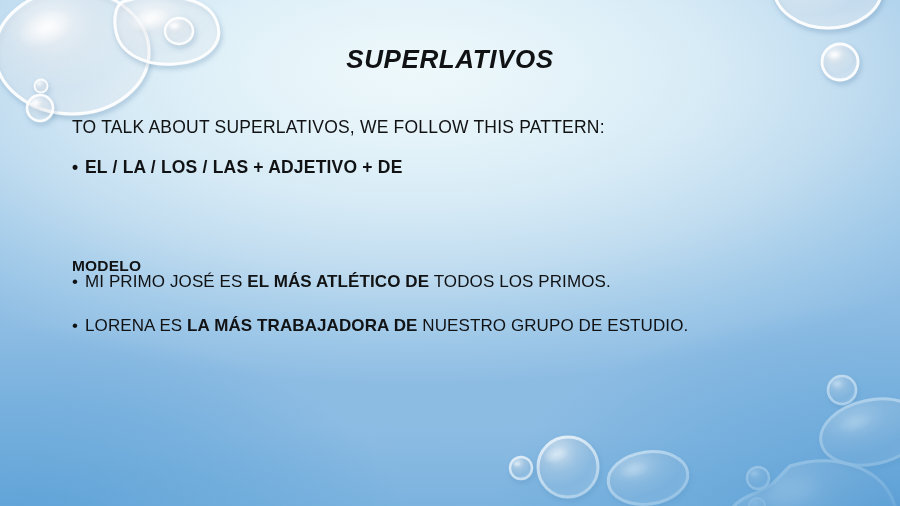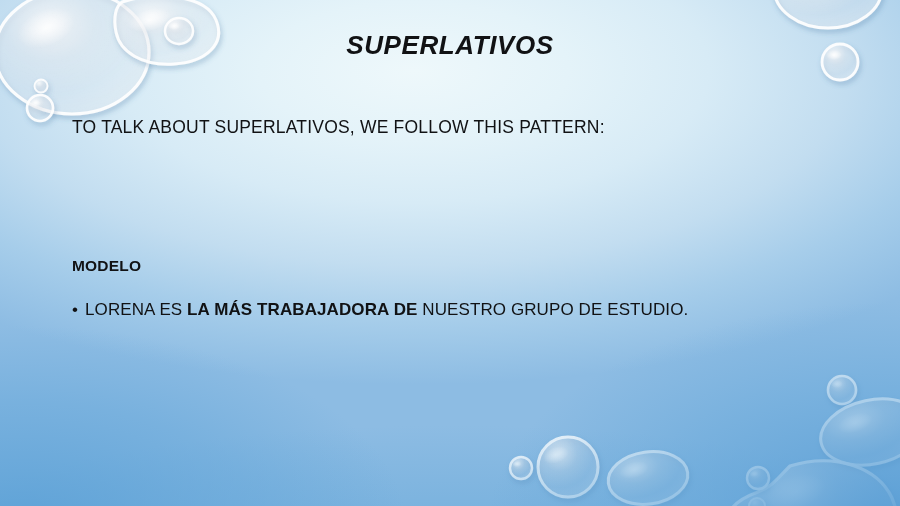--- a/index.html
+++ b/index.html
@@ -32,40 +32,40 @@
   }
 
   .drops { position: absolute; inset: 0; }
 
   
   .content { position: absolute; inset: 0; z-index: 5; }
 
   .title {
     position: absolute;
     left: 0; right: 0;
-    top: 30px;
+    top: 44px;
     text-align: center;
     font-size: 26px;
     font-weight: bold;
     font-style: italic;
     letter-spacing: 0.6px;
     color: #111214;
   }
 
   .line {
     position: absolute;
     left: 72px;
     color: #111214;
     white-space: nowrap;
   }
   .l-intro  { top: 117px; font-size: 17.5px; letter-spacing: 0.2px; }
   .l-rule   { top: 157px; font-size: 17.5px; font-weight: bold; letter-spacing: 0.2px; }
   .l-modelo { top: 235px; font-size: 15.5px; font-weight: bold; letter-spacing: 0.2px; margin-top: 22px; }
   .l-ex1    { top: 272px; font-size: 17px; letter-spacing: 0.1px; }
-  .l-ex2    { top: 300px; font-size: 17px; letter-spacing: 0.1px; }
+  .l-ex2    { top: 316px; font-size: 17px; letter-spacing: 0.1px; }
 
   .bullet { display: inline-block; width: 13px; }
   .bullet::before { content: "\2022"; }
   .b { font-weight: bold; }
 </style>
 </head>
 <body>
 
 <div id="slide">
 
@@ -161,22 +161,28 @@
       <ellipse cx="634" cy="470" rx="15" ry="8" fill="url(#dropHi)" transform="rotate(-16 634 470)"></ellipse>
     </g>
   </svg>
 
   <div class="content">
 
     <div class="title">SUPERLATIVOS</div>
 
     <div class="line l-intro">TO TALK ABOUT SUPERLATIVOS, WE FOLLOW THIS PATTERN:</div>
 
+    <div class="line l-rule">
+      <span class="bullet"></span><span>EL / LA / LOS / LAS + ADJETIVO + DE</span>
+    </div>
 
     <div class="line l-modelo">MODELO</div>
 
+    <div class="line l-ex1">
+      <span class="bullet"></span><span>MI PRIMO JOSÉ ES </span><span class="b">EL MÁS ATLÉTICO DE</span><span> TODOS LOS PRIMOS.</span>
+    </div>
 
     <div class="line l-ex2">
       <span class="bullet"></span><span>LORENA ES </span><span class="b">LA MÁS TRABAJADORA DE</span><span> NUESTRO GRUPO DE ESTUDIO.</span>
     </div>
 
   </div>
 </div>
 
 </body></html>

